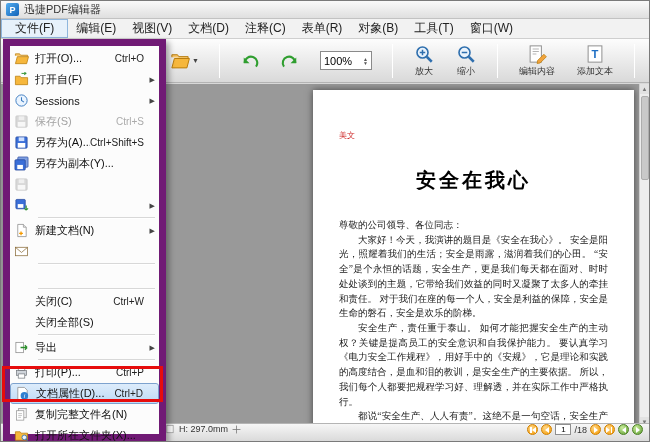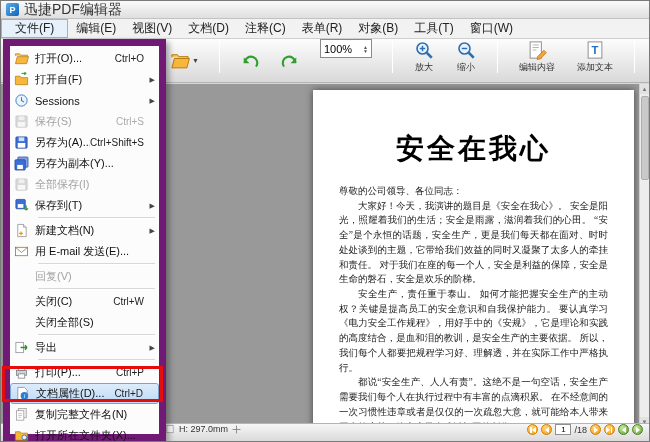--- a/index.html
+++ b/index.html
@@ -1,41 +1,41 @@
 <!DOCTYPE html>
 <html><head>
 <meta charset="utf-8">
 <style>
   *{box-sizing:border-box;margin:0;padding:0}
   body{font-family:"Liberation Sans","DejaVu Sans",sans-serif;background:#666}
   .window{position:relative;width:650px;height:442px;background:#d8d8d8;overflow:hidden;border:1px solid #7a7a7a}
   
   .titlebar{height:18px;background:linear-gradient(#fafafa,#dfdfdf);border-bottom:1px solid #c2c2c2;display:flex;align-items:center;gap:5px;padding:0 5px}
   .logo{width:13px;height:13px;border-radius:2px;background:linear-gradient(135deg,#55aef0,#1263b8);color:#fff;font-size:9px;font-weight:bold;display:flex;align-items:center;justify-content:center}
-  .apptitle{font-size:14px;color:#333}
+  .apptitle{font-size:11px;color:#333}
   
   .menubar{height:20px;background:#f2f2f2;border-bottom:1px solid #cfcfcf;display:flex;align-items:stretch;font-size:12px;color:#222}
   .menu-item{padding:2px 8px;display:flex;align-items:center;cursor:default}
   .menu-item.open{background:#e7f1fb;border:1px solid #8fb6dd;padding:1px 13px}
   
-  .toolbar{height:44px;background:linear-gradient(#fdfdfd,#d9d9d9);border-bottom:1px solid #b3b3b3;display:flex;padding-left:166px;gap:14px;overflow:hidden}
+  .toolbar{height:44px;background:linear-gradient(#fdfdfd,#d9d9d9);border-bottom:1px solid #b3b3b3;display:flex;align-items:center;padding-left:166px;gap:14px;overflow:hidden}
   .tb-sep{width:1px;height:34px;background:#bcbcbc;border-right:1px solid #fff;margin:0 3px;flex:none}
   .tb-btn{display:flex;align-items:center;padding:3px;border-radius:2px;flex:none}
   .tb-tool{display:flex;flex-direction:column;align-items:center;gap:1px;padding:1px 4px;flex:none}
   .tb-label{font-size:9px;color:#333;white-space:nowrap}
   .caret{font-size:7px;color:#444;margin-left:2px}
   .combo{width:52px;height:19px;background:#fff;border:1px solid #8a8a8a;display:flex;align-items:center;font-size:11px;padding:0 3px;flex:none;margin:0 3px}
   .combo .spin{margin-left:auto;display:flex;flex-direction:column;font-size:5px;color:#555;line-height:4px}
   .ic{display:inline-block;flex:none}
   .ic svg{width:100%;height:100%;display:block}
   
   .doc{position:absolute;left:0;top:83px;right:10px;bottom:14px;background:#999;overflow:hidden}
   .page{position:absolute;left:312px;top:6px;width:321px;height:420px;background:#fff;box-shadow:0 0 7px rgba(0,0,0,.55);padding:40px 26px 10px 26px;overflow:hidden}
   .page-header{font-size:8px;color:#c22;font-family:"Liberation Serif","DejaVu Serif",serif;margin-bottom:26px}
-  .doc-title{font-family:"Liberation Serif","DejaVu Serif",serif;font-size:28px;font-weight:600;letter-spacing:3px;text-align:center;color:#000;margin-bottom:16px}
+  .doc-title{font-family:"Liberation Serif","DejaVu Serif",serif;font-size:20px;font-weight:600;letter-spacing:3px;text-align:center;color:#000;margin-bottom:24px}
   .page p{font-family:"Liberation Serif","DejaVu Serif",serif;font-size:9.5px;line-height:1.55;text-align:justify;color:#1a1a1a;text-indent:2em}
   .page p.salute{text-indent:0}
   
   .vscroll{position:absolute;right:0;top:83px;width:10px;bottom:14px;background:#ededed;border-left:1px solid #cfcfcf}
   .vscroll .arr{height:10px;font-size:6px;color:#777;text-align:center;line-height:10px;background:#e2e2e2}
   .vscroll .arr.dn{position:absolute;bottom:0;left:0;right:0}
   .vthumb{position:absolute;top:12px;left:1px;width:8px;height:84px;background:#c9c9c9;border:1px solid #adadad;border-radius:2px}
   
   .status{position:absolute;left:0;right:0;bottom:0;height:18px;background:linear-gradient(#f6f6f6,#dadada);border-top:1px solid #b4b4b4;display:flex;align-items:flex-start;font-size:9px;color:#333;padding:0 6px;}
   .status .leftpad{margin-left:158px;display:flex;align-items:center;gap:4px}
@@ -176,20 +176,21 @@
             <path d="M4 5h9M4 7.5h7" stroke="#c9a227" stroke-width=".7"></path>
           </svg>
         </span>
         <div class="tb-label">编辑注释</div>
       </div>
       <div class="tb-sep"></div>
     </div>
 
   <div class="doc">
     <div class="page">
+      <div class="page-header">美文</div>
       <div class="doc-title">安全在我心</div>
       <p class="salute">尊敬的公司领导、各位同志：</p>
       <p>大家好！今天，我演讲的题目是《安全在我心》。 安全是阳光，照耀着我们的生活；安全是雨露，滋润着我们的心田。 “安全”是个永恒的话题，安全生产，更是我们每天都在面对、时时处处谈到的主题，它带给我们效益的同时又凝聚了太多人的牵挂和责任。 对于我们在座的每一个人，安全是利益的保障，安全是生命的磐石，安全是欢乐的阶梯。</p>
       <p>安全生产，责任重于泰山。 如何才能把握安全生产的主动权？关键是提高员工的安全意识和自我保护能力。 要认真学习《电力安全工作规程》，用好手中的《安规》，它是理论和实践的高度结合，是血和泪的教训，是安全生产的主要依据。 所以，我们每个人都要把规程学习好、理解透，并在实际工作中严格执行。</p>
       <p>都说“安全生产、人人有责”。这绝不是一句空话，安全生产需要我们每个人在执行过程中有丰富的点滴积累。 在不经意间的一次习惯性违章或者是仅仅的一次疏忽大意，就可能给本人带来巨大的痛苦，给家庭带来难以抚平的创伤。</p>
     </div>
   </div>
 
   <div class="vscroll">
     <div class="arr">▲</div>
@@ -301,31 +302,29 @@
         <span class="lbl">另存为副本(Y)...</span>
       </div>
       <div class="mi disabled">
         <span class="ic" style="height: 15px; width: 15px;">
           <svg viewBox="0 0 16 16">
             <rect x="2" y="2" width="12" height="12" rx="1" fill="#9fa6ad" stroke="#6e747a" stroke-width=".8"></rect>
             <rect x="5" y="2.5" width="6" height="4" fill="#dadde0"></rect>
             <rect x="4" y="8.5" width="8" height="5" fill="#f2f2f2"></rect>
           </svg>
         </span>
-        <span class="lbl">全部保存(I)</span>
       </div>
       <div class="mi">
         <span class="ic" style="height: 15px; width: 15px;">
           <svg viewBox="0 0 16 16">
             <rect x="2" y="1.5" width="10" height="10" rx="1" fill="#3a6fd8" stroke="#24479c" stroke-width=".8"></rect>
             <rect x="4" y="6.5" width="6" height="4" fill="#fff"></rect>
             <path d="M13 8v5m0 0l2-2m-2 2l-2-2" stroke="#2d8f2d" stroke-width="1.2" fill="none"></path>
           </svg>
         </span>
-        <span class="lbl">保存到(T)</span>
         <span class="arrow">▶</span>
       </div>
       <div class="msep"></div>
       <div class="mi">
         <span class="ic" style="height: 15px; width: 15px;">
           <svg viewBox="0 0 16 16">
             <path d="M4 1.5h6l3 3v10H4z" fill="#fff" stroke="#8a8a8a" stroke-width=".8"></path>
             <path d="M10 1.5v3h3" fill="#e8e8e8" stroke="#8a8a8a" stroke-width=".7"></path>
             <path d="M5.5 11h4M7.5 9v4" stroke="#f59a00" stroke-width="1.4"></path>
           </svg>
@@ -333,26 +332,24 @@
         <span class="lbl">新建文档(N)</span>
         <span class="arrow">▶</span>
       </div>
       <div class="mi">
         <span class="ic" style="height: 15px; width: 15px;">
           <svg viewBox="0 0 16 16">
             <rect x="1.5" y="3.5" width="13" height="9" fill="#fff" stroke="#8a6d3b" stroke-width=".8"></rect>
             <path d="M1.5 3.5L8 9l6.5-5.5" fill="none" stroke="#8a6d3b" stroke-width=".8"></path>
           </svg>
         </span>
-        <span class="lbl">用 E-mail 发送(E)...</span>
       </div>
       <div class="msep"></div>
       <div class="mi disabled">
         <span class="ic" style="height: 15px; width: 15px;"></span>
-        <span class="lbl">回复(V)</span>
       </div>
       <div class="msep"></div>
       <div class="mi">
         <span class="ic" style="height: 15px; width: 15px;"></span>
         <span class="lbl">关闭(C)</span>
         <span class="sc">Ctrl+W</span>
       </div>
       <div class="mi">
         <span class="ic" style="height: 15px; width: 15px;"></span>
         <span class="lbl">关闭全部(S)</span>

